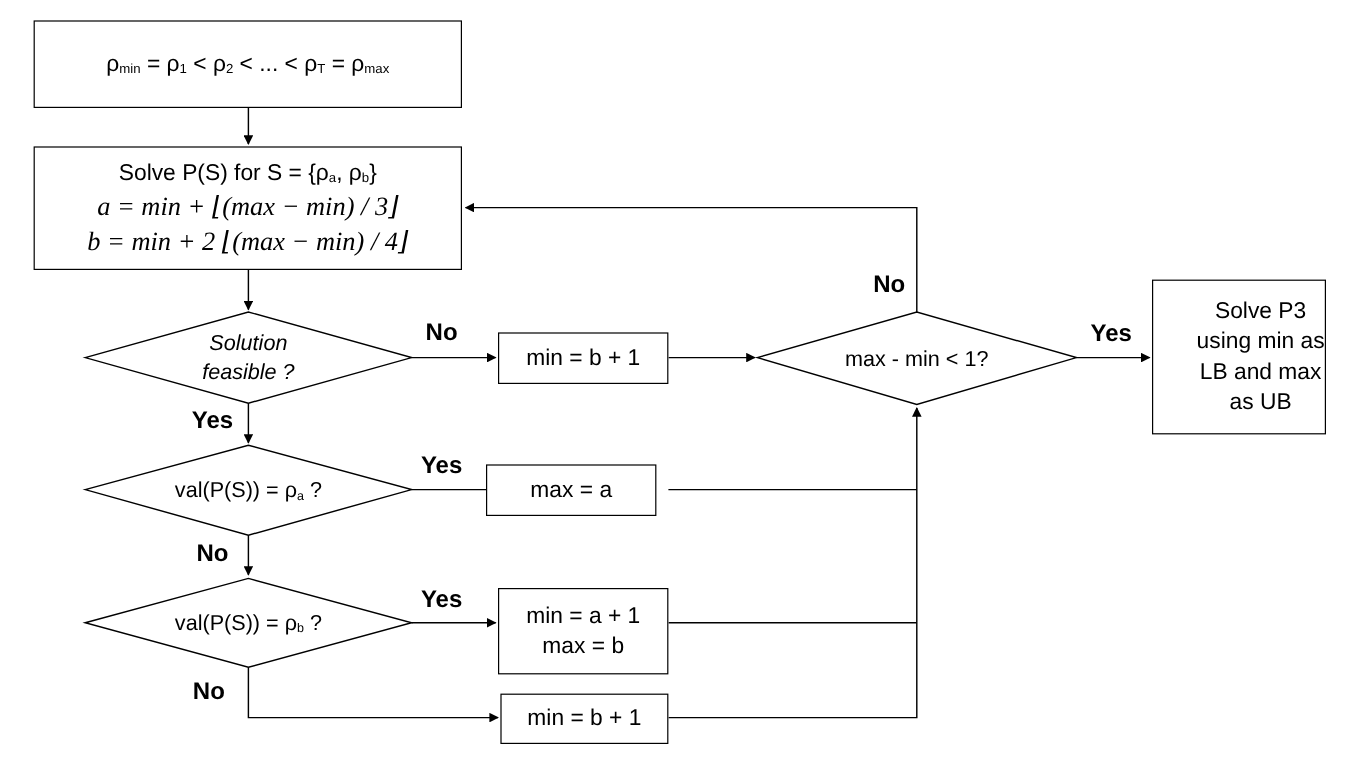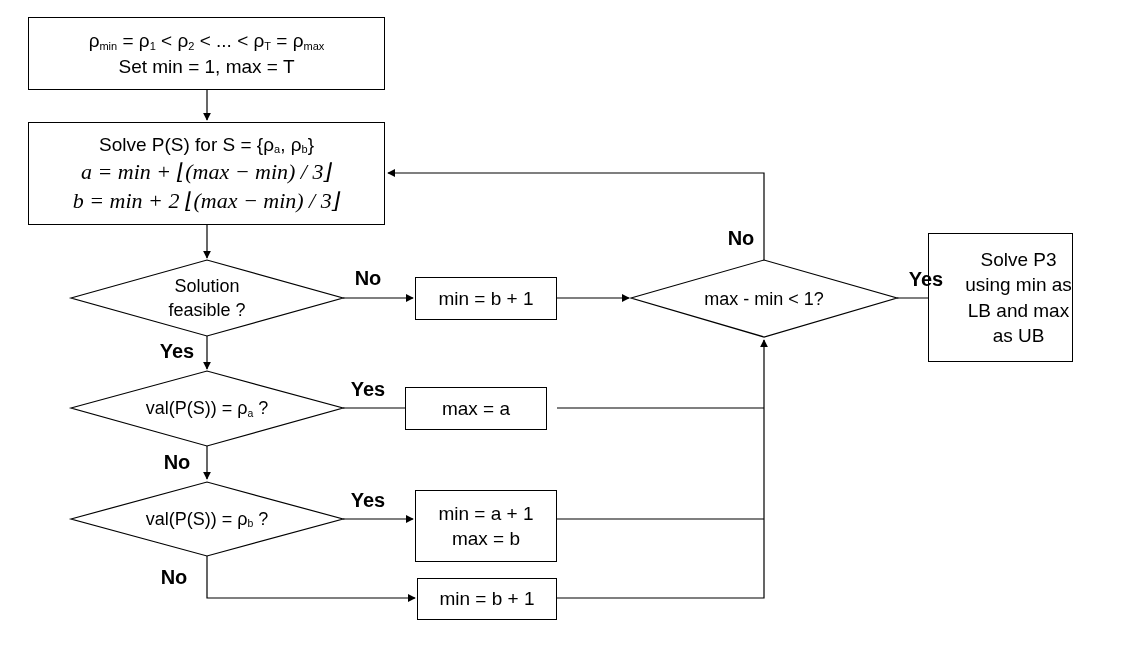--- a/index.html
+++ b/index.html
@@ -72,54 +72,53 @@
     <path d="M557,408 H764" stroke="#000" stroke-width="1.2" fill="none"></path>
     <path d="M207,446 V479" stroke="#000" stroke-width="1.2" fill="none" marker-end="url(#arrow)"></path>
     <path d="M343,519 H413" stroke="#000" stroke-width="1.2" fill="none" marker-end="url(#arrow)"></path>
     <path d="M557,519 H764" stroke="#000" stroke-width="1.2" fill="none"></path>
     <path d="M207,556 V598 H415" stroke="#000" stroke-width="1.2" fill="none" marker-end="url(#arrow)"></path>
     <path d="M557,598 H764 V340" stroke="#000" stroke-width="1.2" fill="none" marker-end="url(#arrow)"></path>
   </svg>
 
   <div class="rect-node" style="left:28px;top:17px;width:357px;height:73px;">
       <div class="tline"><span>ρ</span><span class="sub">min</span><span> = ρ</span><span class="sub">1</span><span> &lt; ρ</span><span class="sub">2</span><span> &lt; ... &lt; ρ</span><span class="sub">T</span><span> = ρ</span><span class="sub">max</span></div>
-      <div class="tline"><span>Set min = 1, max = T</span></div>
     </div>
 
   <div class="rect-node" style="left:28px;top:122px;width:357px;height:103px;">
       <div class="tline"><span>Solve P(S) for S = {ρ</span><span class="sub">a</span><span>, ρ</span><span class="sub">b</span><span>}</span></div>
       <div class="tline"><span class="it math">a</span><span class="math"> = min + ⌊(max − min) / 3⌋</span></div>
-      <div class="tline"><span class="math">b = min + 2 ⌊(max − min) / 3⌋</span></div>
+      <div class="tline"><span class="math">b = min + 2 ⌊(max − min) / 4⌋</span></div>
     </div>
 
   <div class="rect-node" style="left:415px;top:277px;width:142px;height:43px;">
       <div class="tline"><span>min = b + 1</span></div>
     </div>
 
   <div class="rect-node" style="left:405px;top:387px;width:142px;height:43px;">
       <div class="tline"><span>max = a</span></div>
     </div>
 
   <div class="rect-node" style="left:415px;top:490px;width:142px;height:72px;">
       <div class="tline"><span>min = a + 1</span></div>
       <div class="tline"><span>max = b</span></div>
     </div>
 
   <div class="rect-node" style="left:417px;top:578px;width:140px;height:42px;">
       <div class="tline"><span>min = b + 1</span></div>
     </div>
 
-  <div class="rect-node" style="left:928px;top:233px;width:145px;height:129px;padding-left:36px;">
+  <div class="rect-node" style="left:960px;top:233px;width:145px;height:129px;padding-left:36px;">
       <div class="tline"><span>Solve P3</span></div>
       <div class="tline"><span>using min as</span></div>
       <div class="tline"><span>LB and max</span></div>
       <div class="tline"><span>as UB</span></div>
     </div>
 
-  <div class="diamond-text" style="left:71px;top:261px;width:272px;height:74px;">
+  <div class="diamond-text" style="left:71px;top:261px;width:272px;height:74px;font-style:italic;">
       <div class="tline"><span>Solution</span></div>
       <div class="tline"><span>feasible ?</span></div>
     </div>
 
   <div class="diamond-text" style="left:71px;top:482px;width:272px;height:74px;">
       <div class="tline"><span>val(P(S)) = ρ</span><span class="sub">b</span><span> ?</span></div>
     </div>
 
   <div class="diamond-text" style="left:71px;top:372px;width:272px;height:73px;">
       <div class="tline"><span>val(P(S)) = ρ</span><span class="sub">a</span><span> ?</span></div>

